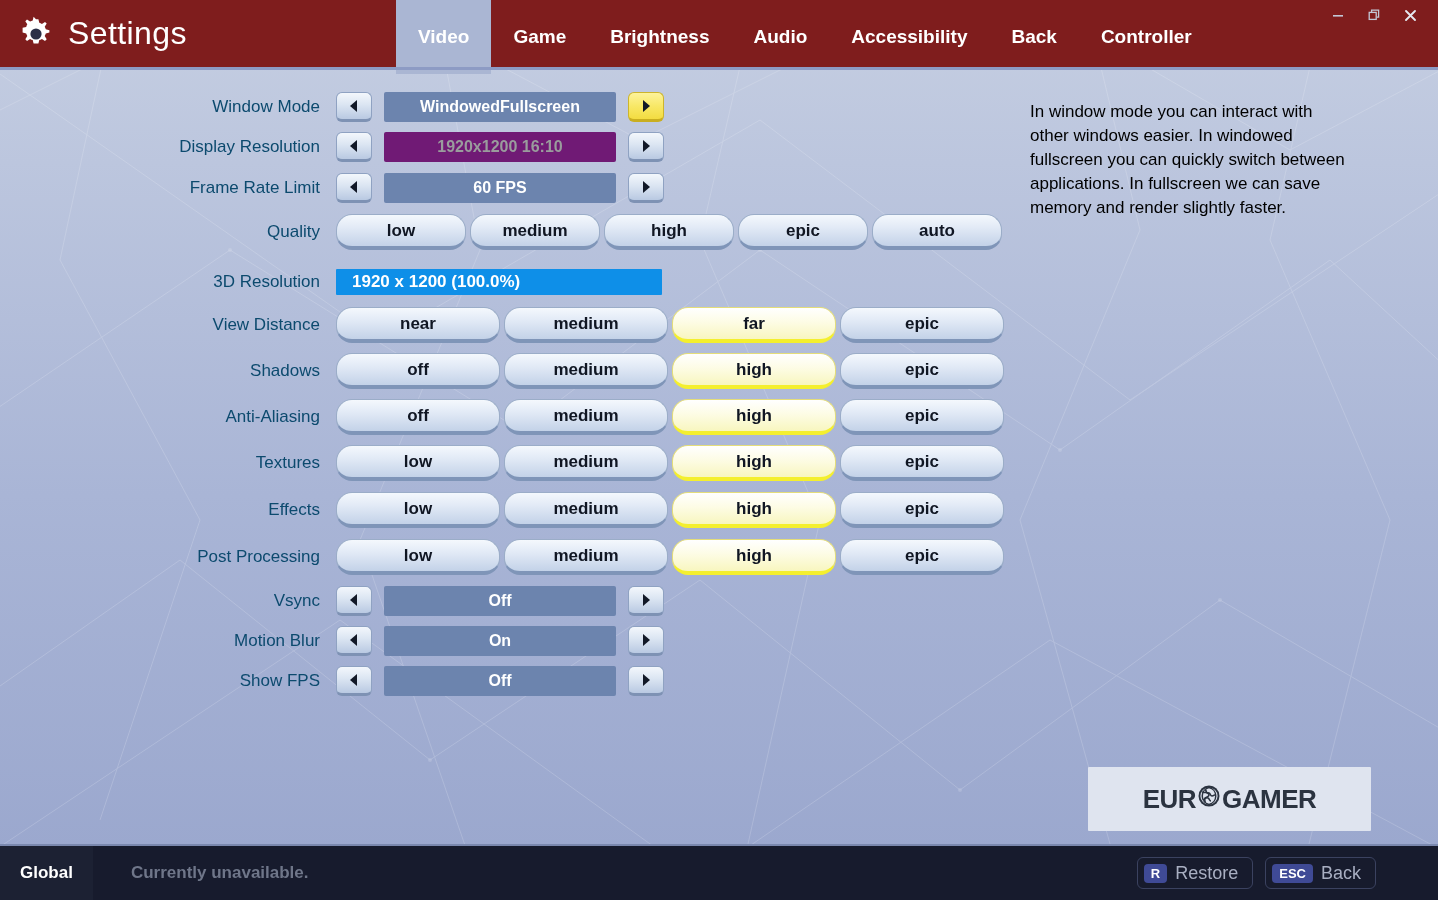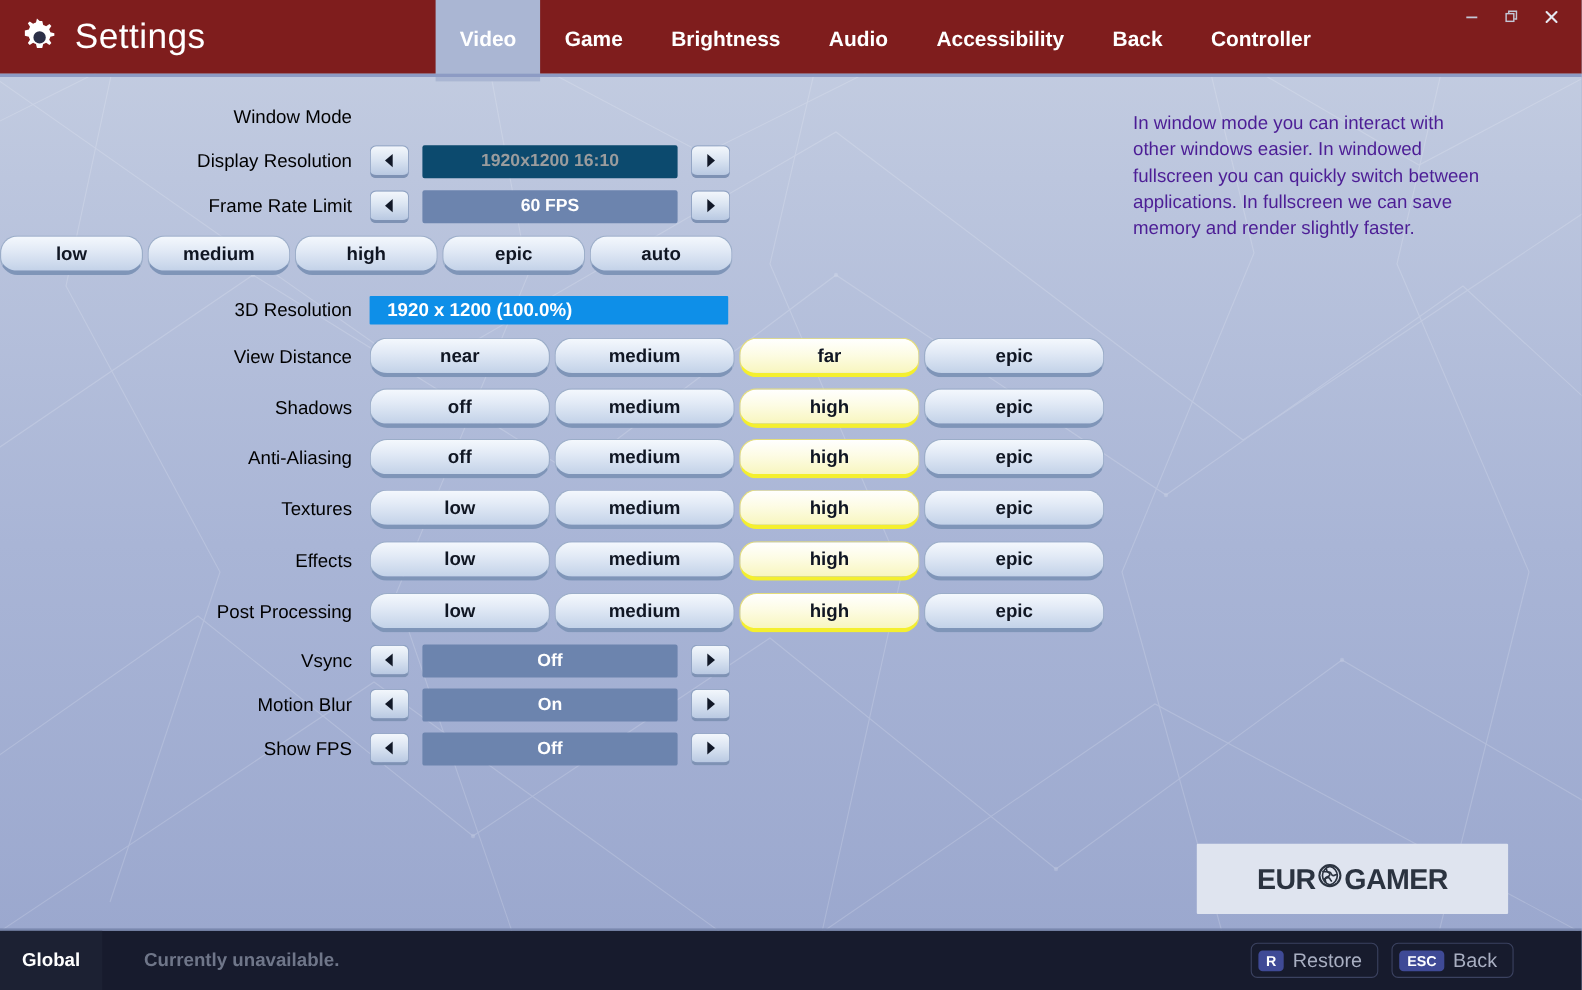--- a/index.html
+++ b/index.html
@@ -59,21 +59,21 @@
 
   
   #content { position: absolute; inset: 0; z-index: 3; }
 
   .row {
     position: absolute; left: 0; display: flex; align-items: center;
     height: 34px;
   }
   .rlabel {
     width: 336px; text-align: right; padding-right: 16px;
-    font-size: 17px; color: #000000; font-weight: 400;
+    font-size: 17px; color: #0c4a6e; font-weight: 400;
     font-family: "Liberation Sans", sans-serif;
     white-space: nowrap;
   }
 
   
   .spin { display: flex; align-items: center; gap: 0; }
   .arrow {
     width: 36px; height: 30px; border-radius: 6px;
     background: linear-gradient(180deg, #f3f7fc 0%, #dbe5f2 45%, #b9c9e2 100%);
     border: 1px solid #8fa2c2;
@@ -86,21 +86,21 @@
     border: 1px solid #cdb52c; border-bottom: 3px solid #c9ae20;
   }
   .arrow svg { display: block; }
   .spinval {
     width: 232px; height: 30px; margin: 0 12px;
     background: #6c84ae; border-radius: 2px;
     display: flex; align-items: center; justify-content: center;
     color: #ffffff; font-weight: bold; font-size: 16px;
     flex: none;
   }
-  .spinval.disabled { background: #0c4a6e; color: #9a9c9d; }
+  .spinval.disabled { background: #701a75; color: #9a9c9d; }
 
   
   .btngroup { display: flex; gap: 4px; }
   .optbtn {
     height: 36px; border-radius: 16px;
     display: flex; align-items: center; justify-content: center;
     font-size: 17px; font-weight: bold; color: #101623;
     background: linear-gradient(180deg, #f4f8fd 0%, #e2eaf6 40%, #c3d2e8 100%);
     border: 1px solid #9badc8;
     border-bottom: 4px solid #7f95b8;
@@ -117,21 +117,21 @@
   
   .slider {
     width: 326px; height: 26px; background: #0e8fe8; border-radius: 1px;
     display: flex; align-items: center; color: #ffffff;
     font-size: 17px; font-weight: bold; padding-left: 16px; cursor: pointer;
   }
 
   
   #desc {
     position: absolute; left: 1030px; top: 100px; width: 320px;
-    font-size: 17px; line-height: 24px; color: #4c1d95; z-index: 4;
+    font-size: 17px; line-height: 24px; color: #000000; z-index: 4;
   }
 
   
   #watermark {
     position: absolute; left: 1088px; top: 767px; width: 283px; height: 64px;
     background: #dfe4ef; border-radius: 1px; z-index: 4;
     display: flex; align-items: center; justify-content: center;
   }
   .eg-text {
     font-size: 26px; font-weight: bold; letter-spacing: -0.5px;
@@ -243,20 +243,33 @@
         <path d="M3 3 L12 12 M12 3 L3 12"></path>
       </svg>
     </span>
   </div>
 </div>
 
 <div id="content">
 
   <div class="row" style="top:90px">
     <div class="rlabel">Window Mode</div>
+    <div class="spin">
+      <div class="arrow">
+        <svg width="16" height="16" viewBox="0 0 16 16">
+            <path d="M11 2 L11 14 L4 8 Z" fill="#111827"></path>
+          </svg>
+      </div>
+      <div class="spinval">WindowedFullscreen</div>
+      <div class="arrow hl">
+        <svg width="16" height="16" viewBox="0 0 16 16">
+            <path d="M5 2 L5 14 L12 8 Z" fill="#111827"></path>
+          </svg>
+      </div>
+    </div>
   </div>
 
   <div class="row" style="top:130px">
     <div class="rlabel">Display Resolution</div>
     <div class="spin">
       <div class="arrow">
         <svg width="16" height="16" viewBox="0 0 16 16">
             <path d="M11 2 L11 14 L4 8 Z" fill="#111827"></path>
           </svg>
       </div>
@@ -280,20 +293,21 @@
       <div class="spinval">60 FPS</div>
       <div class="arrow">
         <svg width="16" height="16" viewBox="0 0 16 16">
             <path d="M5 2 L5 14 L12 8 Z" fill="#111827"></path>
           </svg>
       </div>
     </div>
   </div>
 
   <div class="row" style="top:214px;height:36px">
+    <div class="rlabel">Quality</div>
     <div class="btngroup" id="grp-quality">
         <div class="optbtn qbtn">low</div>
         <div class="optbtn qbtn">medium</div>
         <div class="optbtn qbtn">high</div>
         <div class="optbtn qbtn">epic</div>
         <div class="optbtn qbtn">auto</div>
       </div>
   </div>
 
   <div class="row" style="top:265px;height:34px">

